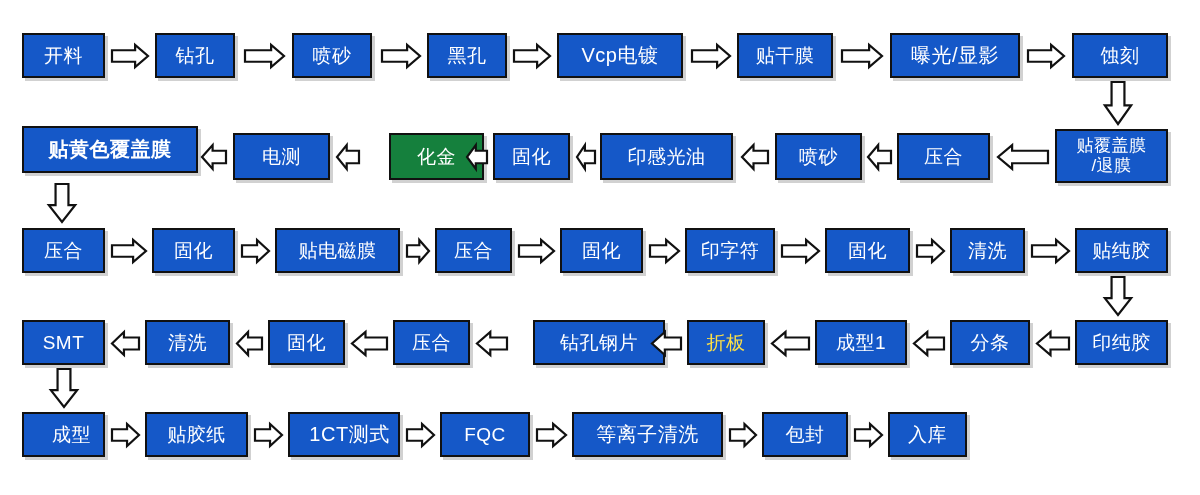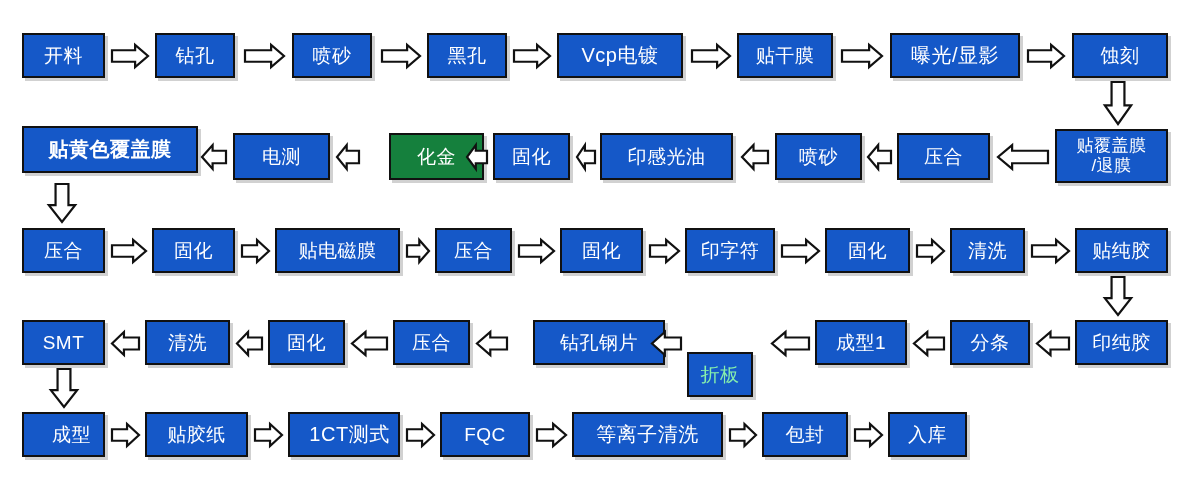--- a/index.html
+++ b/index.html
@@ -86,21 +86,21 @@
     <div class="node" style="left: 560px; top: 228px; width: 83px; height: 45px; background: rgb(21, 88, 200); border-color: rgb(17, 17, 17); color: rgb(255, 255, 255);">固化</div>
     <div class="node" style="left: 685px; top: 228px; width: 90px; height: 45px; background: rgb(21, 88, 200); border-color: rgb(17, 17, 17); color: rgb(255, 255, 255);">印字符</div>
     <div class="node" style="left: 825px; top: 228px; width: 85px; height: 45px; background: rgb(21, 88, 200); border-color: rgb(17, 17, 17); color: rgb(255, 255, 255);">固化</div>
     <div class="node" style="left: 950px; top: 228px; width: 75px; height: 45px; background: rgb(21, 88, 200); border-color: rgb(17, 17, 17); color: rgb(255, 255, 255);">清洗</div>
     <div class="node" style="left: 1075px; top: 228px; width: 93px; height: 45px; background: rgb(21, 88, 200); border-color: rgb(17, 17, 17); color: rgb(255, 255, 255);">贴纯胶</div>
     <div class="node" style="left: 22px; top: 320px; width: 83px; height: 45px; background: rgb(21, 88, 200); border-color: rgb(17, 17, 17); color: rgb(255, 255, 255);">SMT</div>
     <div class="node" style="left: 145px; top: 320px; width: 85px; height: 45px; background: rgb(21, 88, 200); border-color: rgb(17, 17, 17); color: rgb(255, 255, 255);">清洗</div>
     <div class="node" style="left: 268px; top: 320px; width: 77px; height: 45px; background: rgb(21, 88, 200); border-color: rgb(17, 17, 17); color: rgb(255, 255, 255);">固化</div>
     <div class="node" style="left: 393px; top: 320px; width: 77px; height: 45px; background: rgb(21, 88, 200); border-color: rgb(17, 17, 17); color: rgb(255, 255, 255);">压合</div>
     <div class="node" style="left: 513px; top: 320px; width: 132px; height: 45px; background: rgb(21, 88, 200); border-color: rgb(17, 17, 17); color: rgb(255, 255, 255); margin-left: 20px;">钻孔钢片</div>
-    <div class="node" style="left: 687px; top: 320px; width: 66px; height: 45px; background: rgb(21, 88, 200); border-color: rgb(17, 17, 17); color: #86efac; margin-top: 32px;">折板</div>
+    <div class="node" style="left: 687px; top: 320px; width: 78px; height: 45px; background: rgb(21, 88, 200); border-color: rgb(17, 17, 17); color: #fde047;">折板</div>
     <div class="node" style="left: 815px; top: 320px; width: 92px; height: 45px; background: rgb(21, 88, 200); border-color: rgb(17, 17, 17); color: rgb(255, 255, 255);">成型1</div>
     <div class="node" style="left: 950px; top: 320px; width: 80px; height: 45px; background: rgb(21, 88, 200); border-color: rgb(17, 17, 17); color: rgb(255, 255, 255);">分条</div>
     <div class="node" style="left: 1075px; top: 320px; width: 93px; height: 45px; background: rgb(21, 88, 200); border-color: rgb(17, 17, 17); color: rgb(255, 255, 255);">印纯胶</div>
     <div class="node" style="left: 22px; top: 412px; width: 83px; height: 45px; background: rgb(21, 88, 200); border-color: rgb(17, 17, 17); color: rgb(255, 255, 255); padding-left: 20px;">成型</div>
     <div class="node" style="left: 145px; top: 412px; width: 103px; height: 45px; background: rgb(21, 88, 200); border-color: rgb(17, 17, 17); color: rgb(255, 255, 255);">贴胶纸</div>
     <div class="node small" style="left: 288px; top: 412px; width: 112px; height: 45px; background: rgb(21, 88, 200); border-color: rgb(17, 17, 17); color: rgb(255, 255, 255); padding-left: 15px;">1CT测式</div>
     <div class="node" style="left: 440px; top: 412px; width: 90px; height: 45px; background: rgb(21, 88, 200); border-color: rgb(17, 17, 17); color: rgb(255, 255, 255);">FQC</div>
     <div class="node small" style="left: 572px; top: 412px; width: 151px; height: 45px; background: rgb(21, 88, 200); border-color: rgb(17, 17, 17); color: rgb(255, 255, 255);">等离子清洗</div>
     <div class="node" style="left: 762px; top: 412px; width: 86px; height: 45px; background: rgb(21, 88, 200); border-color: rgb(17, 17, 17); color: rgb(255, 255, 255);">包封</div>
     <div class="node" style="left: 888px; top: 412px; width: 79px; height: 45px; background: rgb(21, 88, 200); border-color: rgb(17, 17, 17); color: rgb(255, 255, 255);">入库</div>

